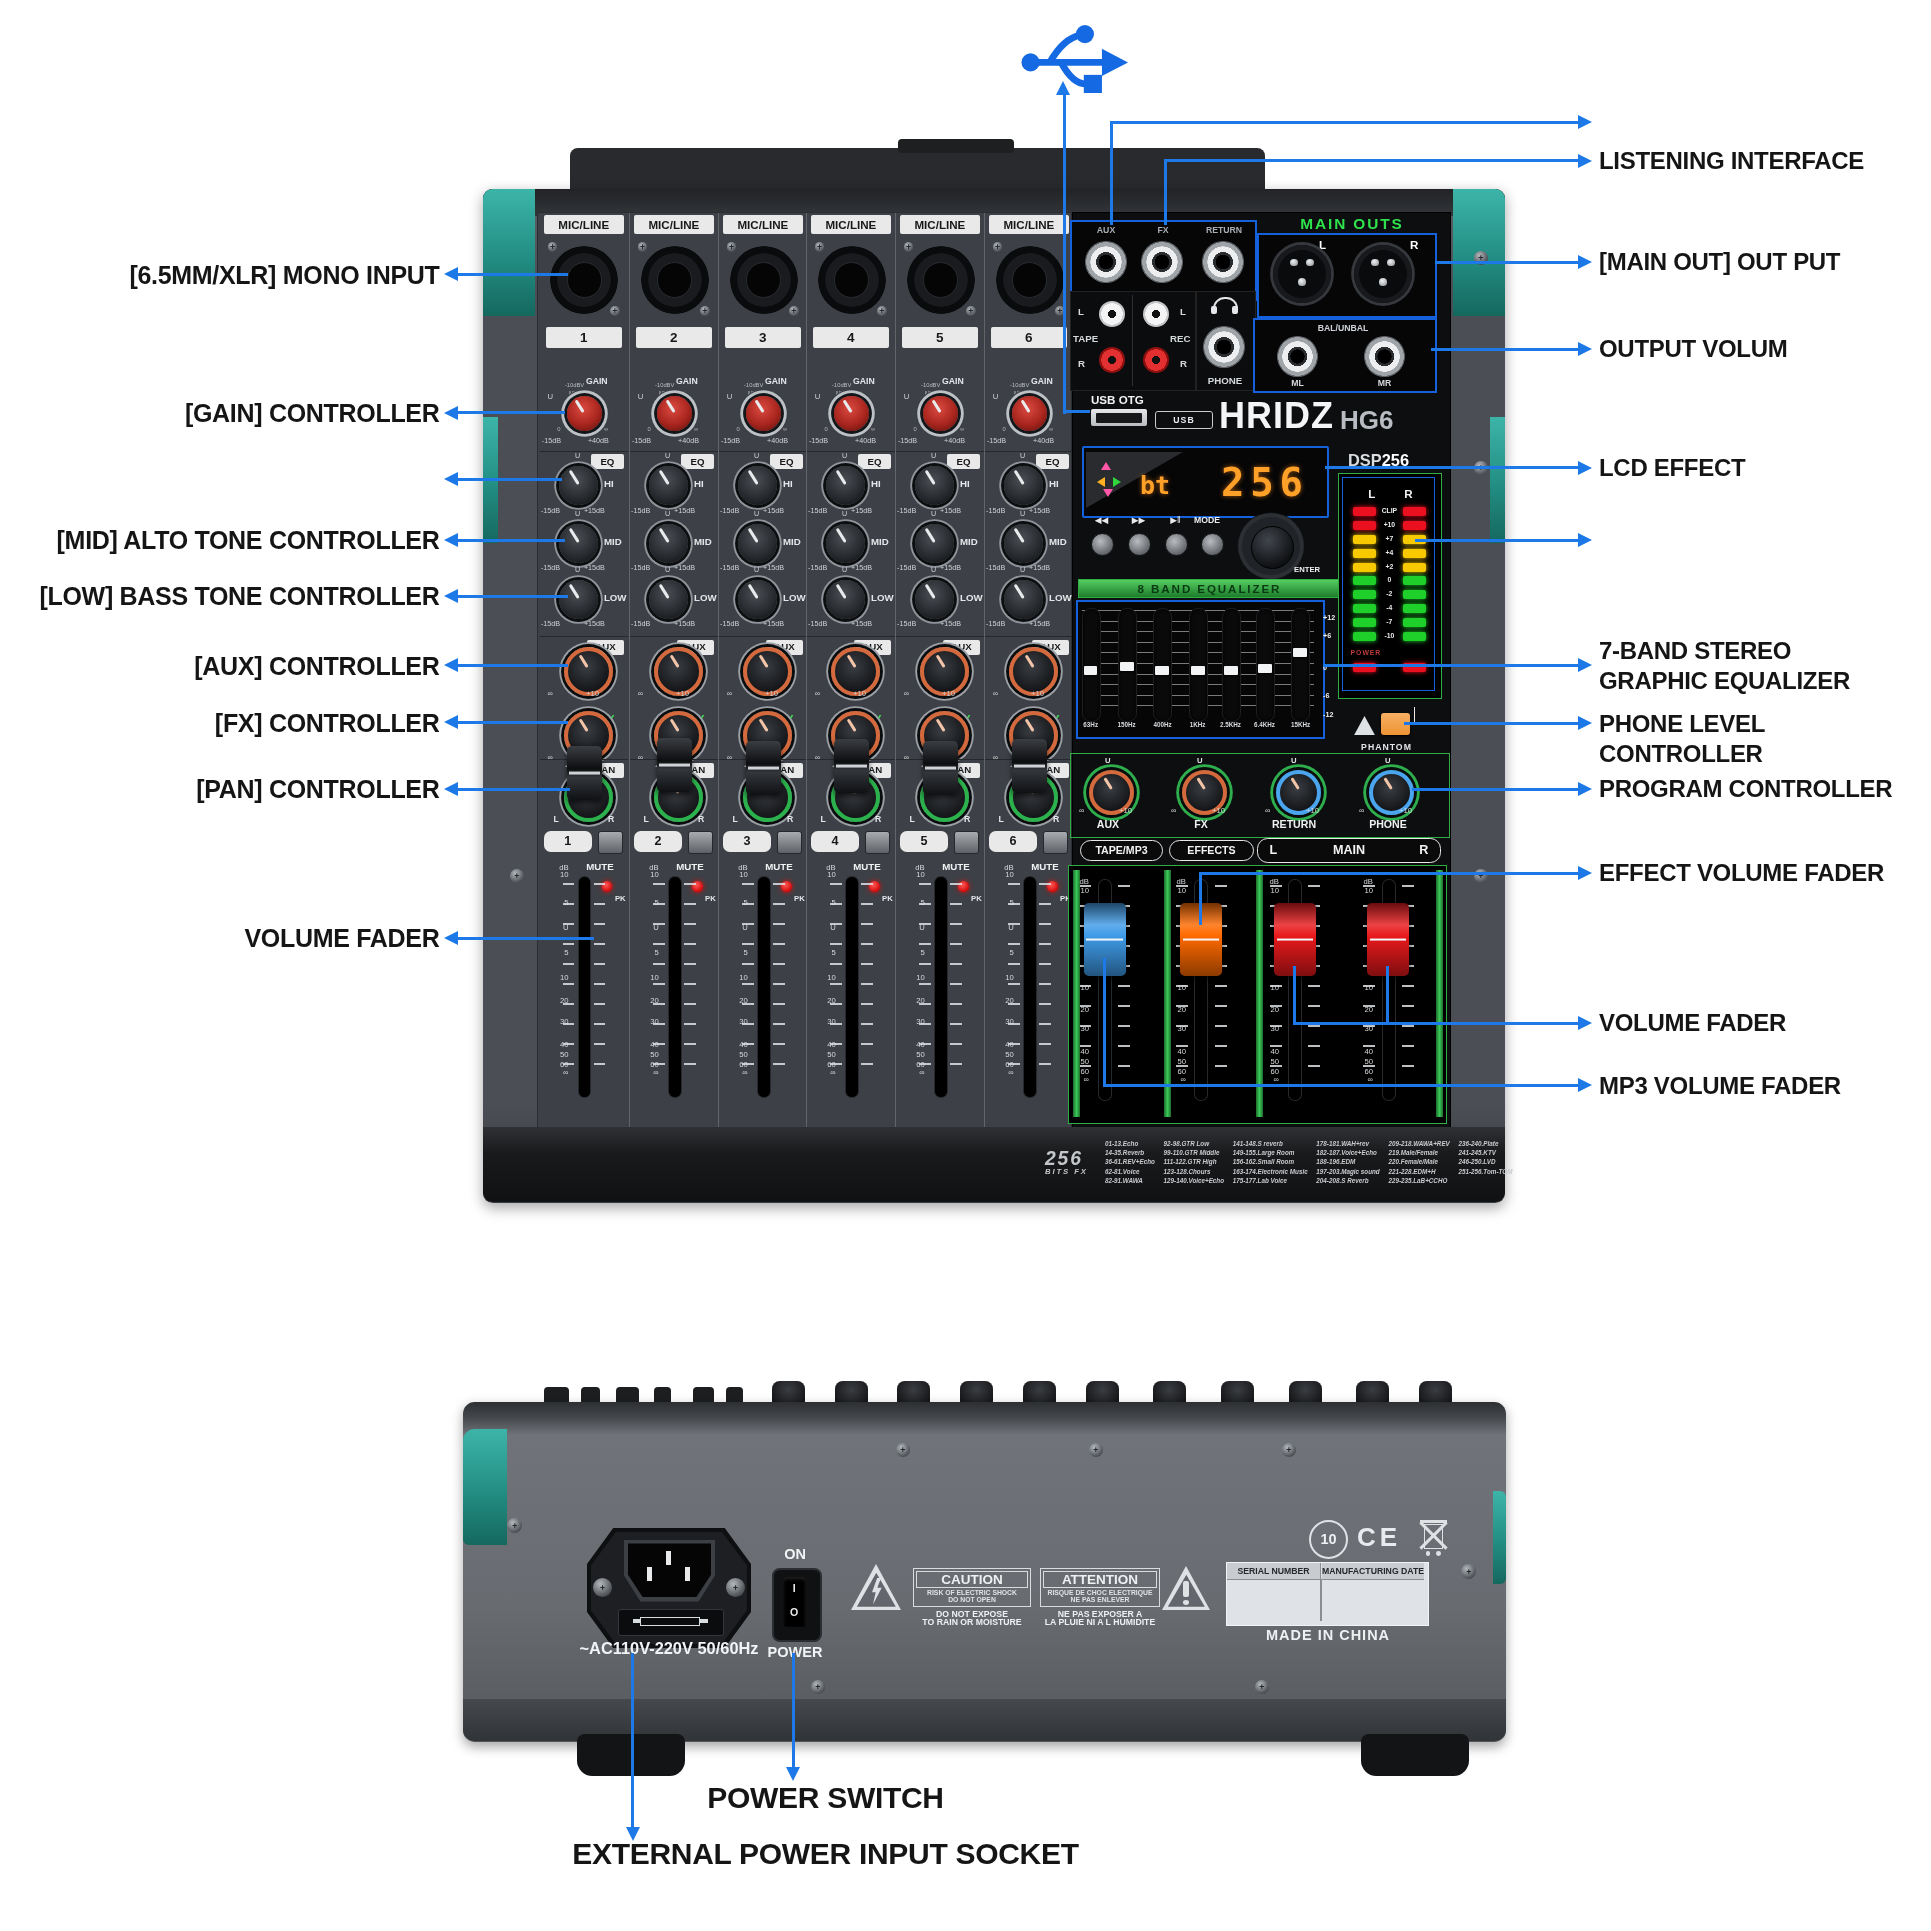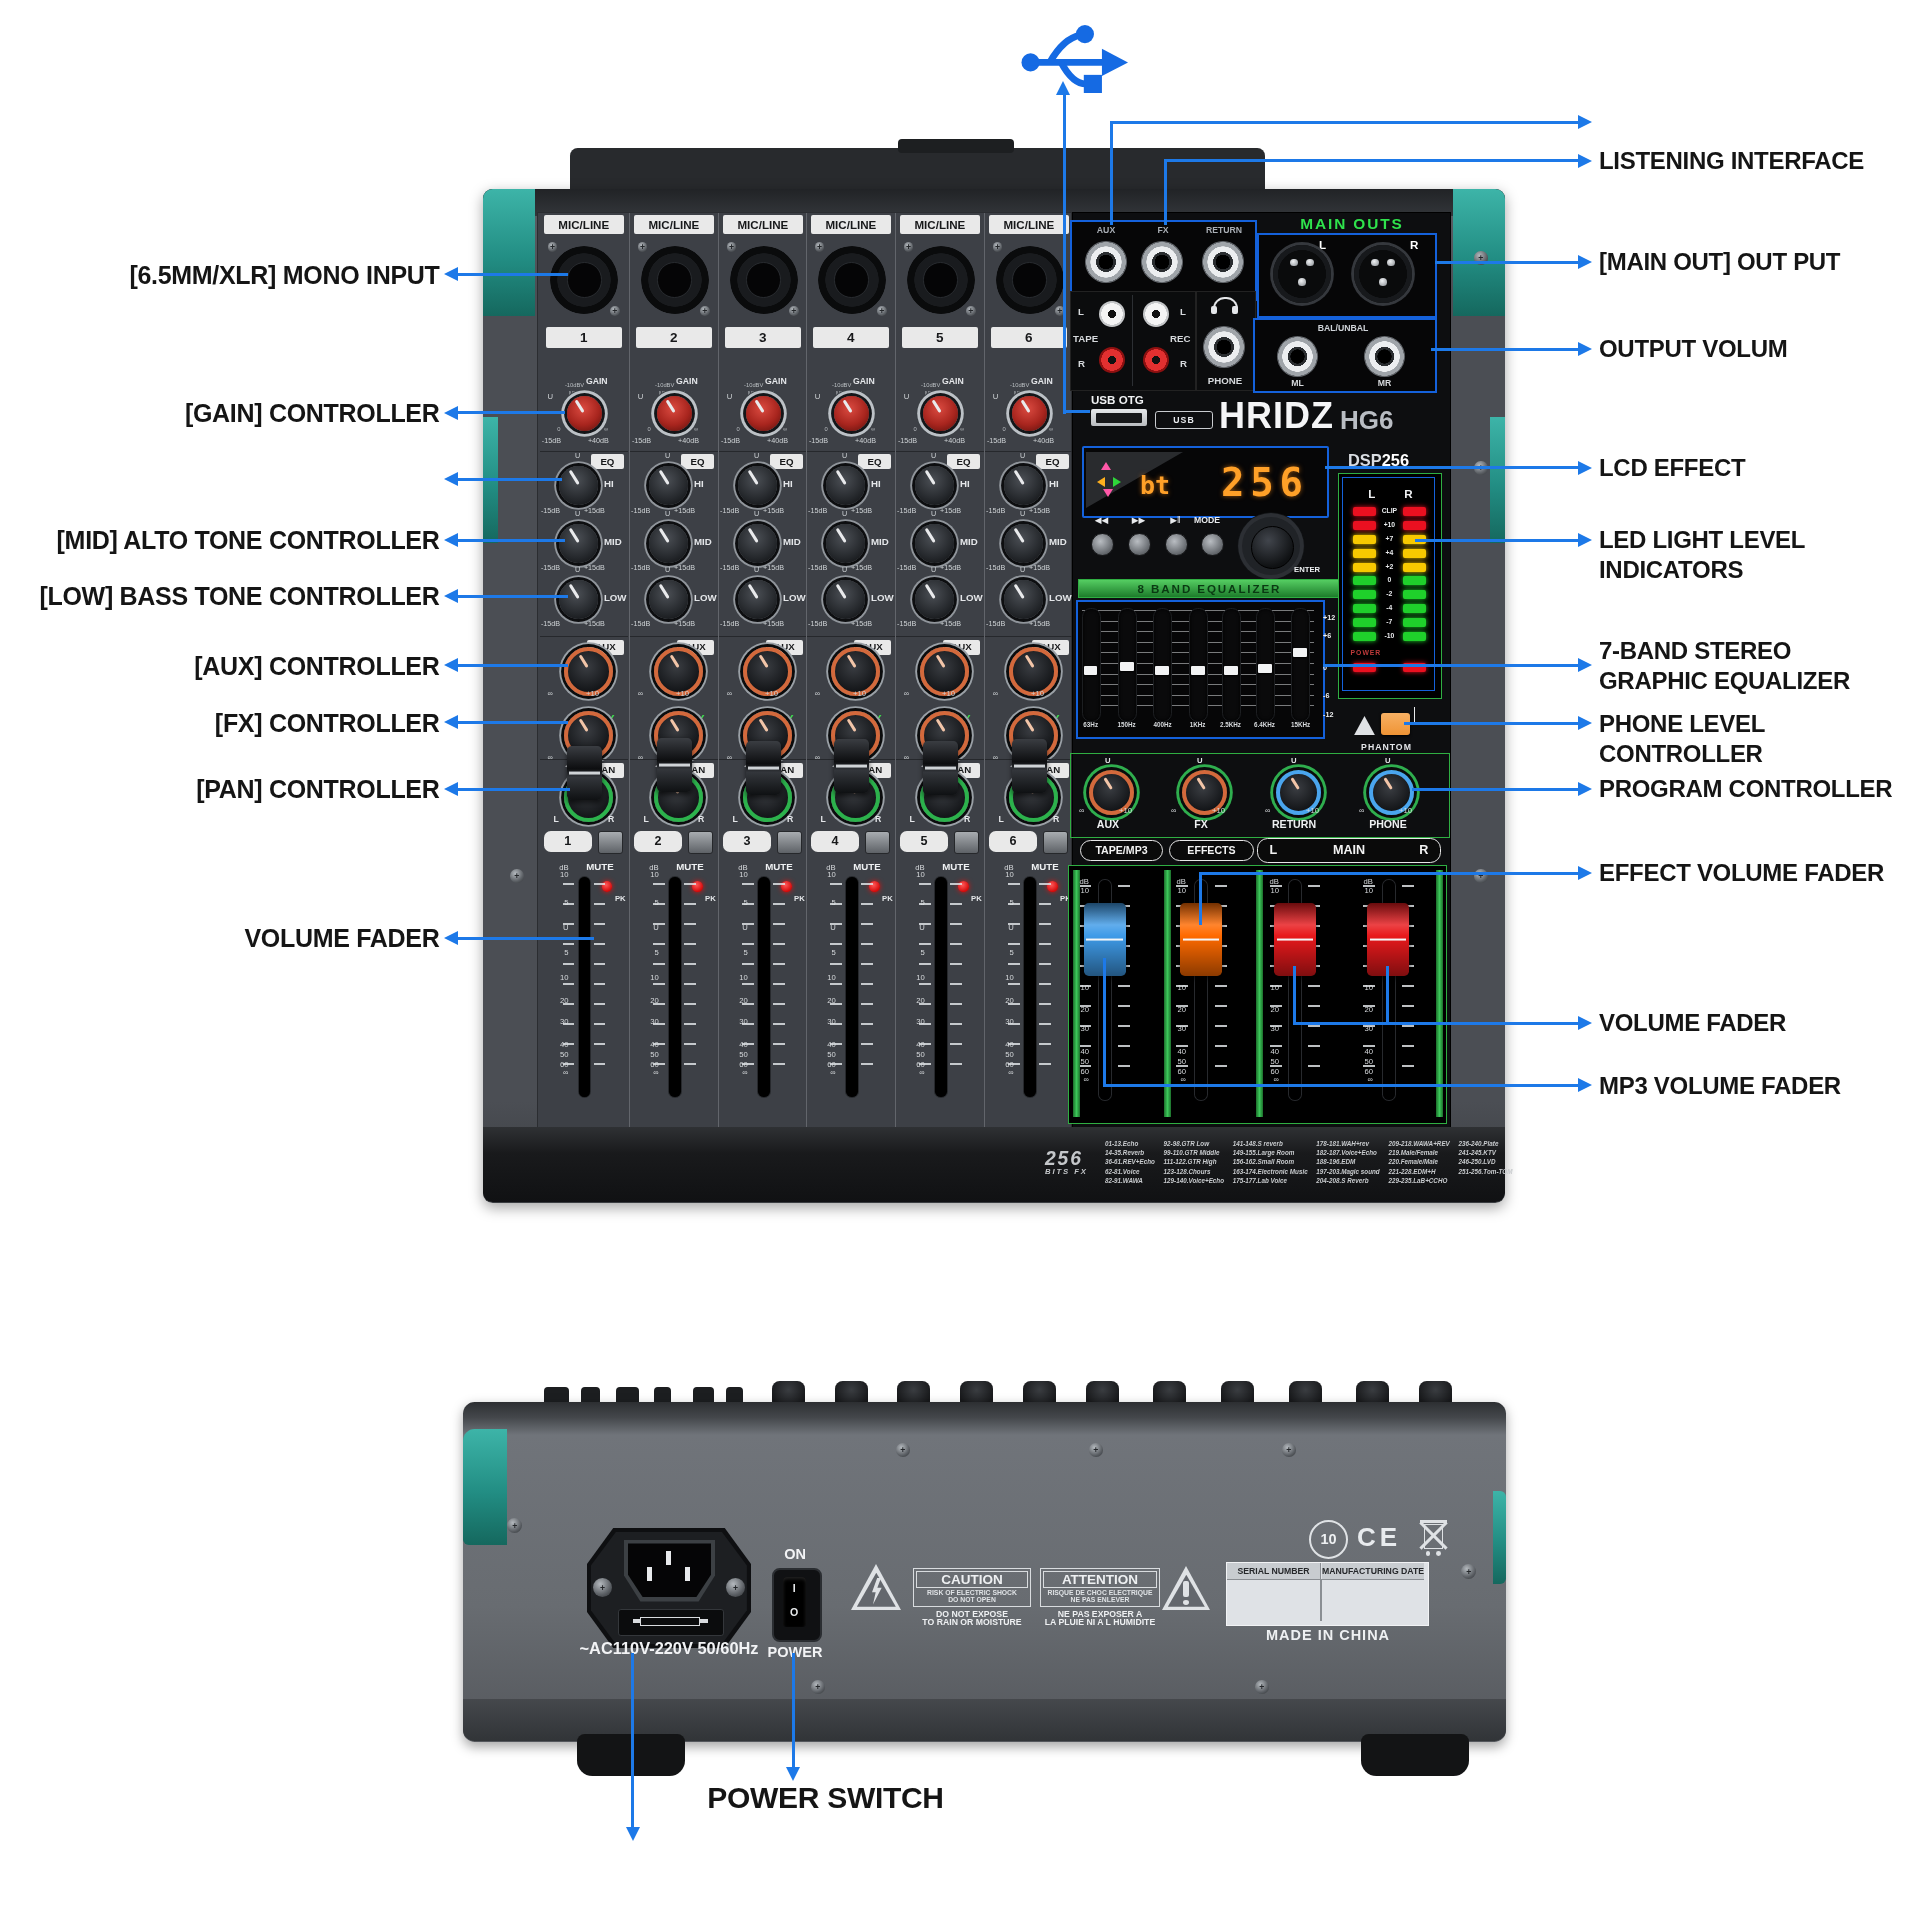--- a/index.html
+++ b/index.html
@@ -1075,29 +1075,29 @@
   <div class="abs co co-l" style="left:14.5px;top:581px;width:425px;">[LOW] BASS TONE CONTROLLER</div>
   <div class="abs co co-l" style="left:14.5px;top:651px;width:425px;">[AUX] CONTROLLER</div>
   <div class="abs co co-l" style="left:14.5px;top:708px;width:425px;">[FX] CONTROLLER</div>
   <div class="abs co co-l" style="left:14.5px;top:774px;width:425px;">[PAN] CONTROLLER</div>
   <div class="abs co co-l" style="left:14.5px;top:923px;width:425px;">VOLUME FADER</div>
 
   <div class="abs co co-r" style="left:1599px;top:146px;width:332px;">LISTENING INTERFACE</div>
   <div class="abs co co-r" style="left:1599px;top:247px;width:332px;">[MAIN OUT] OUT PUT</div>
   <div class="abs co co-r" style="left:1599px;top:334px;width:332px;">OUTPUT VOLUM</div>
   <div class="abs co co-r" style="left:1599px;top:453px;width:332px;">LCD EFFECT</div>
-  <div class="abs co co-r" style="left:1599px;top:525px;width:332px;">LED LIGHT LEVEL INDICATORS</div>
   <div class="abs co co-r" style="left:1599px;top:636px;width:290px;">7-BAND STEREO GRAPHIC EQUALIZER</div>
   <div class="abs co co-r" style="left:1599px;top:709px;width:332px;">PHONE LEVEL CONTROLLER</div>
   <div class="abs co co-r" style="left:1599px;top:774px;width:332px;">PROGRAM CONTROLLER</div>
   <div class="abs co co-r" style="left:1599px;top:858px;width:332px;">EFFECT VOLUME FADER</div>
   <div class="abs co co-r" style="left:1599px;top:1008px;width:332px;">VOLUME FADER</div>
   <div class="abs co co-r" style="left:1599px;top:1071px;width:332px;">MP3 VOLUME FADER</div>
 
   <div class="abs co co-b" style="left:637px;top:1781px;width:377px;">POWER SWITCH</div>
+  <div class="abs co co-b" style="left:502px;top:1837px;width:647px;">EXTERNAL POWER INPUT SOCKET</div>
 
   <div class="abs arr arr-l" style="left:444px;top:267px;"></div>
     <div class="abs ln lh" style="left:458px;top:273px;width:110px;"></div>
   <div class="abs arr arr-l" style="left:444px;top:406px;"></div>
     <div class="abs ln lh" style="left:458px;top:411px;width:107px;"></div>
   <div class="abs arr arr-l" style="left:444px;top:472px;"></div>
     <div class="abs ln lh" style="left:458px;top:478px;width:104px;"></div>
   <div class="abs arr arr-l" style="left:444px;top:533px;"></div>
     <div class="abs ln lh" style="left:458px;top:539px;width:107px;"></div>
   <div class="abs arr arr-l" style="left:444px;top:589px;"></div>

